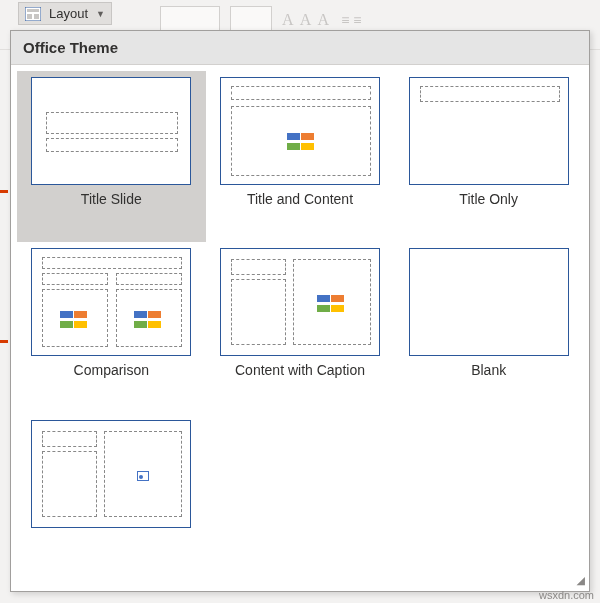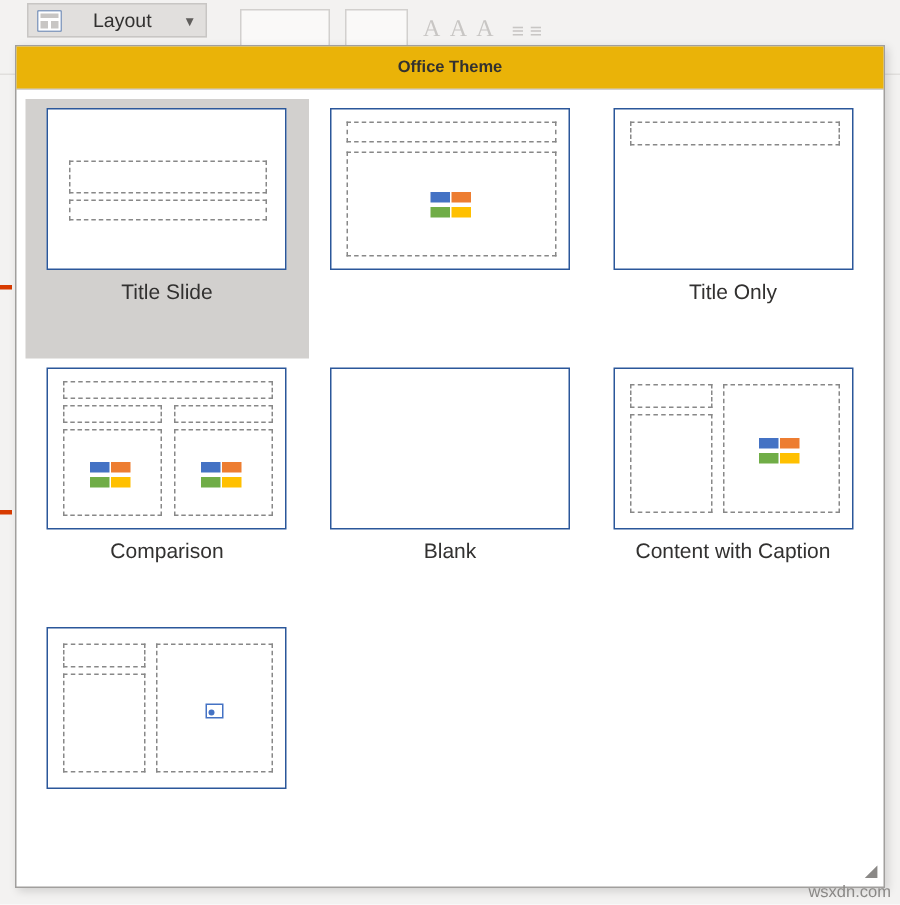--- a/index.html
+++ b/index.html
@@ -12,21 +12,21 @@
   overflow: hidden;
   position: relative;
 }
 .ribbon-bg {
   position: absolute; top: 0; left: 0; right: 0; height: 50px;
   background: #f3f2f1;
   border-bottom: 1px solid #e1dfdd;
 }
 .layout-btn {
   position: absolute; top: 2px; left: 18px;
-  display: flex; align-items: center; gap: 21px;
+  display: flex; align-items: center; gap: 8px;
   padding: 3px 6px;
   background: #e1dfdd;
   border: 1px solid #c8c6c4;
   font-size: 13px; color: #323130;
   cursor: pointer;
 }
 .layout-btn .ico { width: 16px; height: 14px; }
 .layout-btn .caret { font-size: 9px; color: #605e5c; }
 .ribbon-ghost {
   position: absolute; top: 6px;
@@ -41,25 +41,24 @@
 
 .dropdown {
   position: absolute; top: 30px; left: 10px;
   width: 580px; height: 562px;
   background: #fff;
   border: 1px solid #a19f9d;
   box-shadow: 2px 2px 6px rgba(0,0,0,0.15);
   display: flex; flex-direction: column;
 }
 .dd-header {
-  background: #eab308;
+  background: #e5e5e5;
   padding: 8px 12px;
-  font-size: 11px; font-weight: 600; color: #323130;
+  font-size: 15px; font-weight: 600; color: #323130;
   border-bottom: 1px solid #d2d0ce;
-  text-align: center;
 }
 .grid {
   flex: 1;
   display: grid;
   grid-template-columns: repeat(3, 1fr);
   grid-template-rows: repeat(3, 1fr);
   padding: 6px;
 }
 .cell {
   display: flex; flex-direction: column; align-items: center; justify-content: flex-start;
@@ -130,20 +129,21 @@
       <div class="thumb">
         <div class="ph" style="left:10px; top:8px; width:140px; height:14px;"></div>
         <div class="ph" style="left:10px; top:28px; width:140px; height:70px;"></div>
         <div class="content-icons" style="left:66px; top:55px;">
             <div class="ci a"></div>
             <div class="ci b"></div>
             <div class="ci c"></div>
             <div class="ci d"></div>
           </div>
       </div>
+      <div class="lbl">Title and Content</div>
     </div>
 
 
 
     <div class="cell">
       <div class="thumb">
         <div class="ph" style="left:10px; top:8px; width:140px; height:16px;"></div>
       </div>
       <div class="lbl">Title Only</div>
     </div>
@@ -165,40 +165,40 @@
             <div class="ci a"></div>
             <div class="ci b"></div>
             <div class="ci c"></div>
             <div class="ci d"></div>
           </div>
       </div>
       <div class="lbl">Comparison</div>
     </div>
 
     <div class="cell">
-      <div class="thumb"></div>
-      <div class="lbl">Blank</div>
-    </div>
-
-    <div class="cell">
       <div class="thumb">
         <div class="ph" style="left:10px; top:10px; width:55px; height:16px;"></div>
         <div class="ph" style="left:10px; top:30px; width:55px; height:66px;"></div>
         <div class="ph" style="left:72px; top:10px; width:78px; height:86px;"></div>
         <div class="content-icons" style="left:96px; top:46px;">
             <div class="ci a"></div>
             <div class="ci b"></div>
             <div class="ci c"></div>
             <div class="ci d"></div>
           </div>
       </div>
       <div class="lbl">Content with Caption</div>
     </div>
 
     <div class="cell">
+      <div class="thumb"></div>
+      <div class="lbl">Blank</div>
+    </div>
+
+    <div class="cell">
       <div class="thumb">
         <div class="ph" style="left:10px; top:10px; width:55px; height:16px;"></div>
         <div class="ph" style="left:10px; top:30px; width:55px; height:66px;"></div>
         <div class="ph" style="left:72px; top:10px; width:78px; height:86px;"></div>
         <div class="pic-icon" style="left:105px; top:50px;"></div>
       </div>
     </div>
 
   </div>
   <div class="resize-grip">◢</div>

